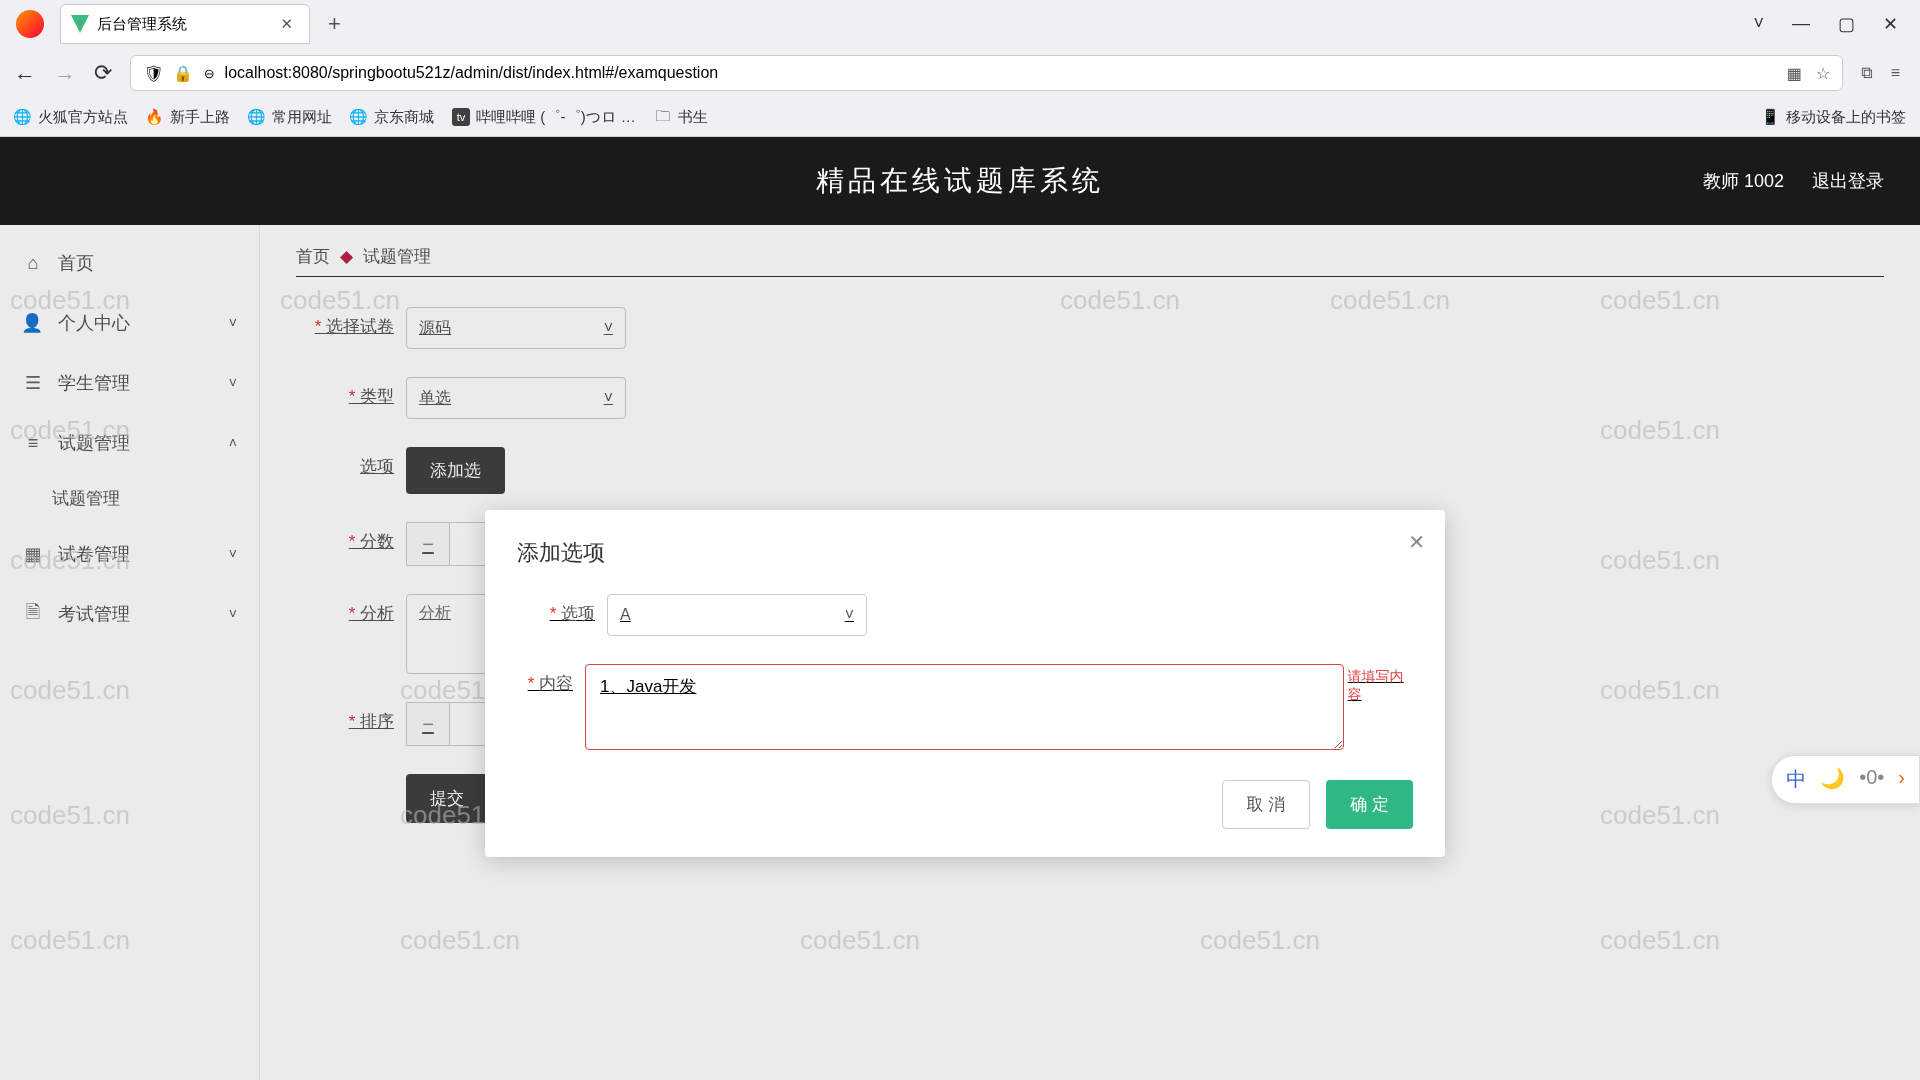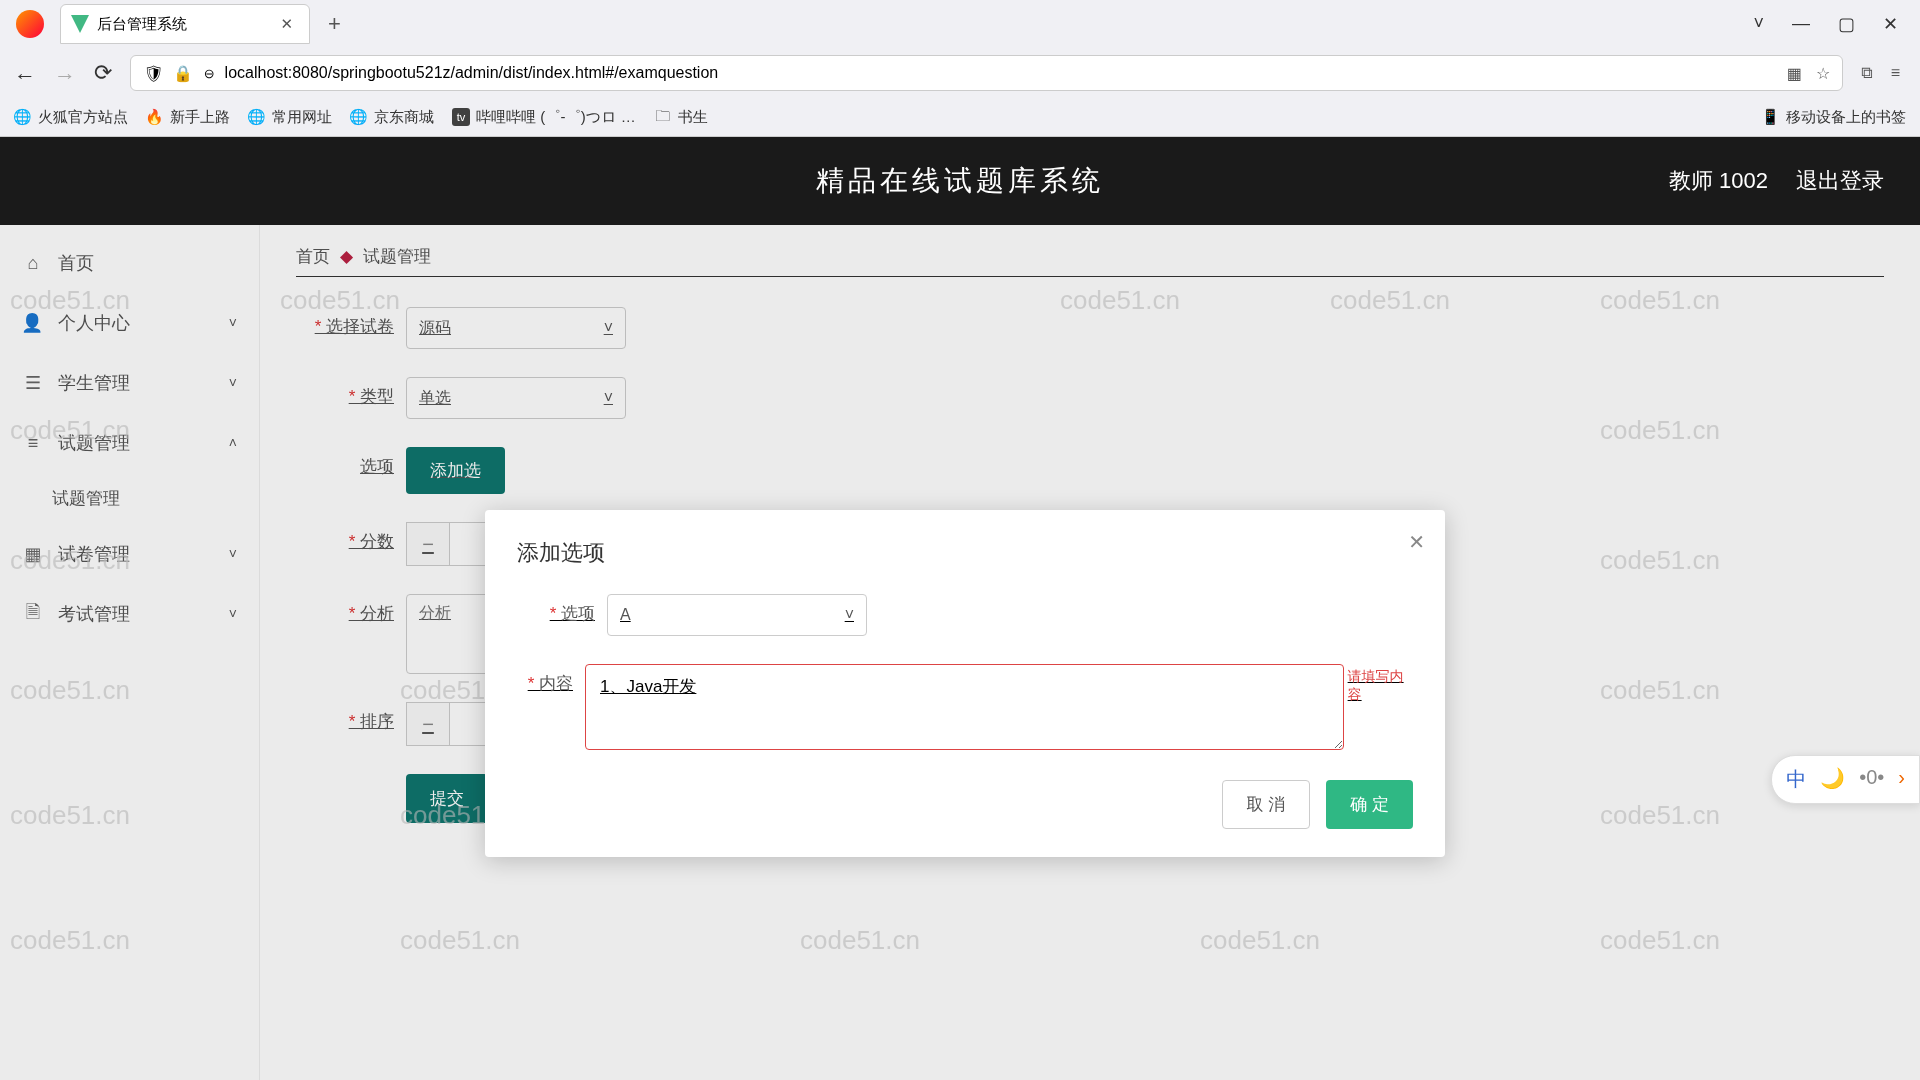--- a/index.html
+++ b/index.html
@@ -23,21 +23,21 @@
 .ext-area { display: flex; gap: 18px; padding-right: 6px; color: #555; }
 
 .bookmark-bar { display: flex; align-items: center; height: 38px; padding: 0 14px; gap: 18px; font-size: 15px; }
 .bk { display: flex; align-items: center; gap: 6px; color: #333; cursor: pointer; }
 .bk .bi { width: 18px; height: 18px; display: inline-flex; align-items: center; justify-content: center; }
 .bk-right { margin-left: auto; }
 
 
 .app-header { background: #1a1a1a; color: #fff; height: 88px; display: flex; align-items: center; position: relative; }
 .app-title { position: absolute; left: 50%; transform: translateX(-50%); font-size: 28px; letter-spacing: 4px; font-family: "KaiTi", serif; }
-.app-header-right { margin-left: auto; display: flex; gap: 28px; padding-right: 36px; font-size: 22px; }
+.app-header-right { margin-left: auto; display: flex; gap: 28px; padding-right: 36px; font-size: 18px; }
 .app-header-right span { cursor: pointer; }
 
 
 .app-body { display: flex; height: calc(1080px - 48px - 50px - 38px - 88px); position: relative; }
 .sidebar { width: 260px; background: #fff; border-right: 1px solid #eee; padding-top: 8px; }
 .side-item { display: flex; align-items: center; padding: 18px 22px; gap: 14px; color: #555; font-size: 18px; cursor: pointer; position: relative; }
 .side-item .chev { margin-left: auto; font-size: 14px; }
 .side-sub { padding: 14px 22px 14px 52px; color: #555; font-size: 17px; cursor: pointer; }
 .side-icon { width: 22px; height: 22px; display: inline-flex; align-items: center; justify-content: center; color: #666; }
 
@@ -49,21 +49,21 @@
 .form-row { display: flex; align-items: flex-start; margin-bottom: 28px; text-decoration: underline; }
 .form-label { width: 110px; text-align: right; padding-right: 12px; font-size: 17px; color: #555; padding-top: 8px; }
 .req::before { content: "* "; color: #d33; }
 .inp, .sel, .ta { border: 1px solid #ccc; border-radius: 4px; padding: 8px 12px; font-size: 16px; color: #555; background: #fff; }
 .sel { display: flex; align-items: center; justify-content: space-between; width: 220px; height: 42px; cursor: pointer; }
 .ta { width: 740px; height: 80px; resize: both; }
 .stepper { display: flex; align-items: center; }
 .step-btn { width: 44px; height: 44px; border: 1px solid #ccc; display: flex; align-items: center; justify-content: center; font-size: 20px; color: #888; cursor: pointer; background: #fafafa; }
 .step-mid { width: 150px; height: 44px; border-top: 1px solid #ccc; border-bottom: 1px solid #ccc; }
 .btn { padding: 12px 24px; border-radius: 4px; font-size: 17px; cursor: pointer; border: none; }
-.btn-primary { background: #0f766e; color: #fff; }
+.btn-primary { background: #404040; color: #fff; }
 .btn-default { background: #fff; border: 1px solid #ccc; color: #555; }
 .btn-success { background: #2fb884; color: #fff; }
 .btn-row { display: flex; gap: 18px; margin-left: 110px; }
 
 
 .wm { position: absolute; color: #c8c8c8; font-size: 26px; pointer-events: none; opacity: 0.6; z-index: 1; }
 .wm-red { position: absolute; color: #e03030; font-size: 42px; font-weight: 600; z-index: 50; pointer-events: none; }
 
 
 .overlay { position: absolute; inset: 0; background: rgba(0,0,0,0.08); z-index: 20; }

